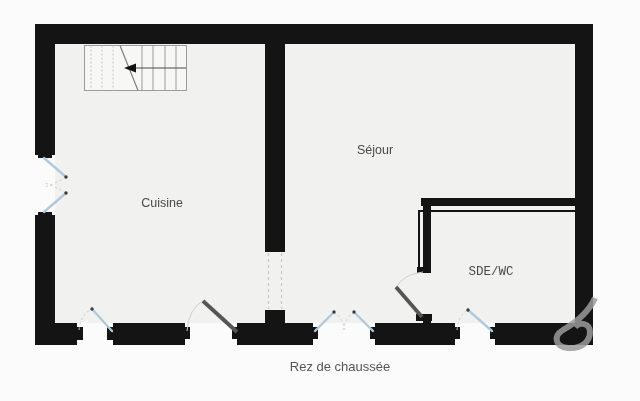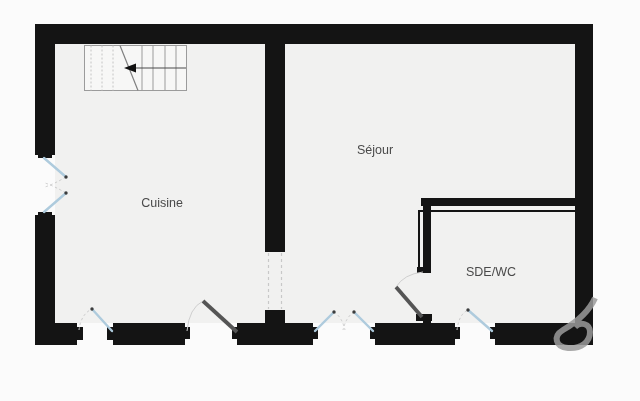--- a/index.html
+++ b/index.html
@@ -137,15 +137,16 @@
       <circle class="windot" cx="468" cy="310" r="1.7"></circle>
     </g>
 
     <g>
       <path class="watermark" d="M 595,298 Q 587,316 563,330 C 553,336 555,347 568,348 C 581,349 590,342 590,332 C 590,324 581,321 575,327"></path>
     </g>
   </svg>
 
   <div class="room-label" style="left:162px;top:203px;">Cuisine</div>
   <div class="room-label" style="left:375px;top:150px;">Séjour</div>
-  <div class="room-label" style="left:491px;top:272px;">SDE/WC</div>
+  <div class="room-label" style="left:491px;top:272px;font-family:Liberation Mono, monospace;">SDE/WC</div>
 
+  <div class="caption" style="left:340px;top:366px;">Rez de chaussée</div>
 </div>
 
 </body></html>

